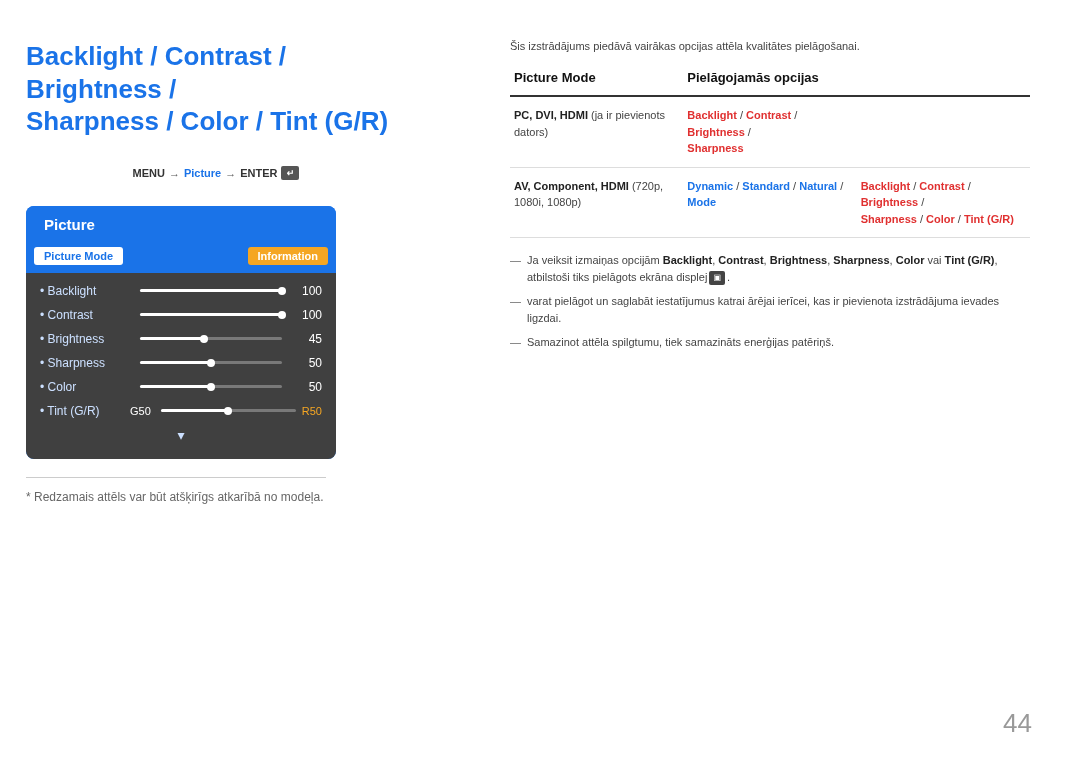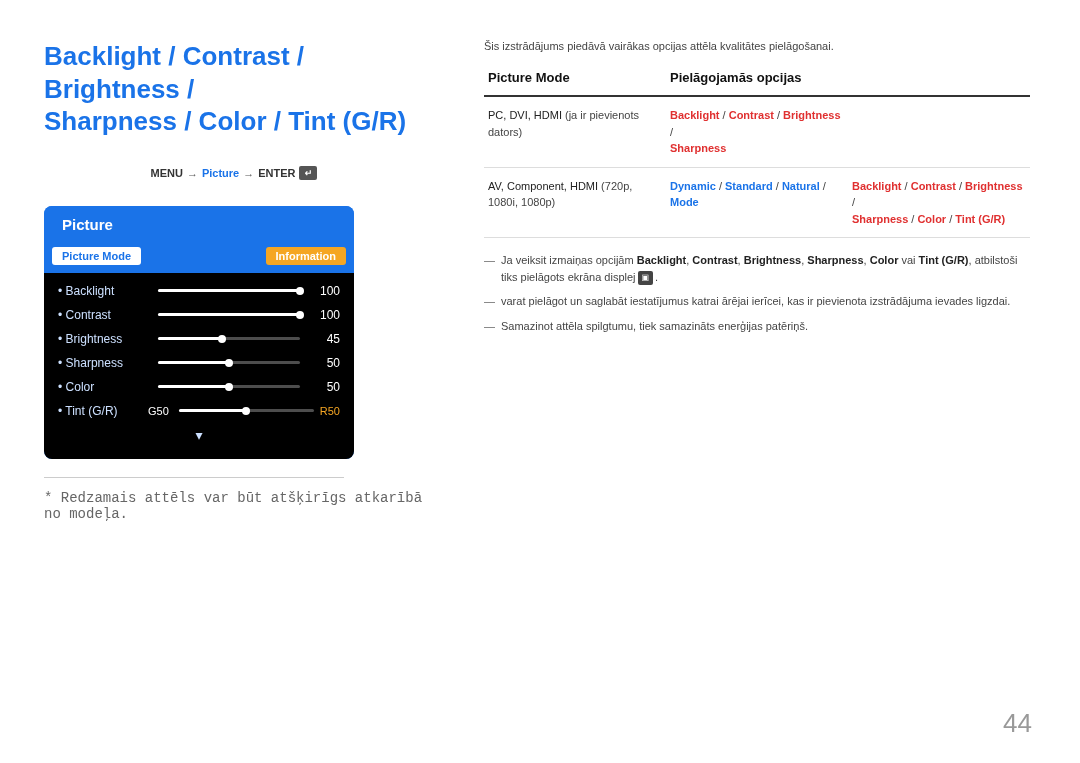--- a/index.html
+++ b/index.html
@@ -10,21 +10,22 @@
       height: 763px;
       overflow: hidden;
       position: relative;
       font-size: 12px;
       color: #333;
     }
     .page {
       display: flex;
       width: 100%;
       height: 100%;
-      padding: 40px 50px 30px 44px;
+      padding: 40px 50px 30px 26px;
+      gap: 44px;
     }
     
     .left-col {
       width: 420px;
       flex-shrink: 0;
       padding-right: 40px;
     }
     .page-title {
       font-size: 26px;
       font-weight: bold;
@@ -87,21 +88,21 @@
     }
     .picture-mode-value {
       background: #f5a623;
       color: #fff;
       font-size: 11px;
       font-weight: bold;
       padding: 3px 10px;
       border-radius: 3px;
     }
     .picture-items {
-      background: #000000;
+      background: #404040;
       padding: 6px 0 10px 0;
     }
     .picture-item {
       display: flex;
       align-items: center;
       padding: 5px 14px;
       color: #fff;
       font-size: 12px;
     }
     .picture-item-label {
@@ -172,23 +173,22 @@
     }
     .chevron { color: #cce0ff; font-size: 14px; }
 
     .divider-line {
       border: none;
       border-top: 1px solid #ccc;
       margin: 18px 0 12px 0;
       width: 300px;
     }
     .footnote-small {
-      font-size: 14px;
+      font-size: 12px;
       color: #666;
-      font-family: Liberation Mono, monospace;
     }
 
     
     .right-col {
       flex: 1;
       padding-left: 20px;
     }
     .intro-text {
       font-size: 11px;
       color: #444;
@@ -212,21 +212,21 @@
       grid-template-columns: 1fr 1fr 1fr;
       border-bottom: 1px solid #ddd;
       padding: 10px 0;
     }
     .table-cell {
       font-size: 11px;
       color: #444;
       padding: 0 4px;
       line-height: 1.5;
     }
-    .table-cell .bold { font-weight: normal; color: #222; }
+    .table-cell .bold { font-weight: bold; color: #222; }
     .table-cell .blue { color: #1a73e8; font-weight: bold; }
     .table-cell .red-link { color: #e03030; font-weight: bold; }
 
     .notes-section {
       margin-top: 14px;
     }
     .note-item {
       display: flex;
       align-items: flex-start;
       gap: 6px;

